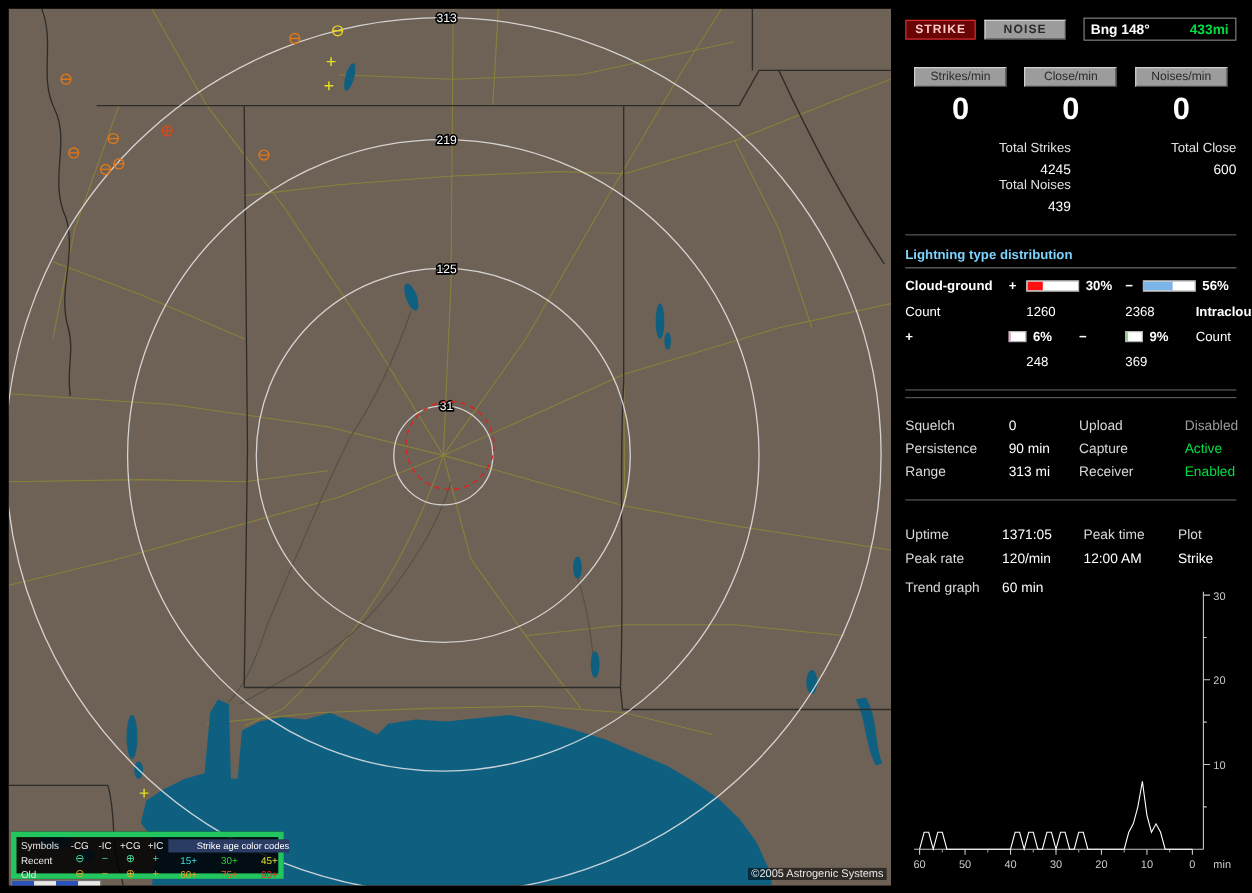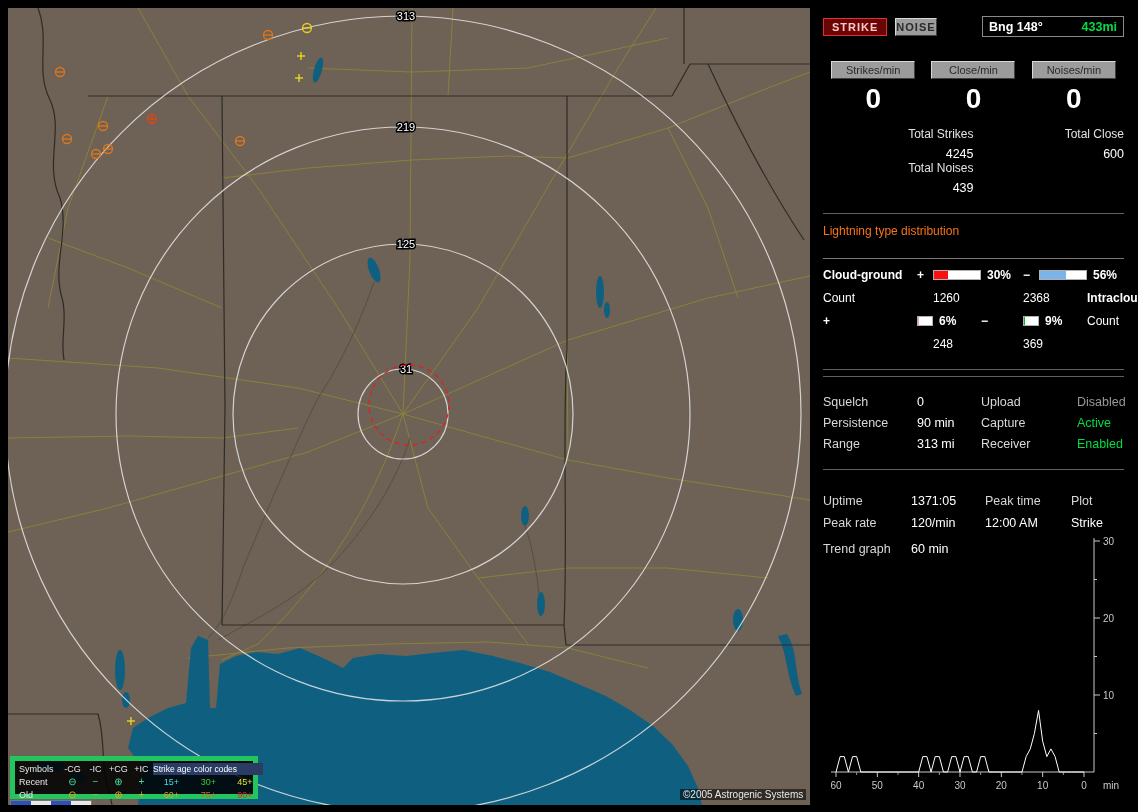--- a/index.html
+++ b/index.html
@@ -14,21 +14,21 @@
   .map svg { display:block; }
 
   .legend { position:absolute; left:2px; top:748px; width:248px; height:43px;
             background:rgba(0,0,0,0.85); border:5px solid #22c55e;
             font-size:9px; color:#e8e8e8; display:grid;
             grid-template-columns:44px 23px 23px 23px 23px 37px 37px 36px;
             grid-auto-rows:13px; align-items:center; padding:1px 2px; }
   .legend .cell { text-align:center; white-space:nowrap; }
   .legend .lbl { text-align:left; padding-left:2px; }
   .legend .age-title { grid-column: span 3; background:#2a3c64; color:#fff;
-            font-size:8.5px; text-align:left; line-height:12px; }
+            font-size:8.5px; text-align:right; line-height:12px; }
   .legend .sym { font-size:10px; line-height:10px; }
 
   .scalebar { position:absolute; left:2px; top:792px; height:7px; display:flex;
               border:1px solid #777; }
   .scalebar span { width:20px; height:100%; display:block; }
 
   .copyright { position:absolute; left:672px; top:781px; color:#e8e8e8;
                font-size:10px; background:rgba(0,0,0,0.55); padding:0 3px; }
 
   
@@ -36,43 +36,43 @@
            background:#000; color:#d6d6d6; font-size:12px; padding:0 8px; }
 
   .top-row { display:flex; gap:8px; margin-top:8px; align-items:center; }
   .btn { font-family:"Liberation Sans",sans-serif; cursor:pointer; }
   .strike-btn { background:#6a0505; color:#ffc8c8; border:1px solid #e03030;
                 font-weight:bold; font-size:11px; letter-spacing:1px;
                 padding:2px 8px; }
   .noise-btn { background:#9c9c9c; color:#2a2a2a; border-top:1px solid #d8d8d8;
                border-left:1px solid #d8d8d8; border-bottom:1px solid #404040;
                border-right:1px solid #404040; font-weight:bold; font-size:11px;
-               letter-spacing:1px; padding:2px 0; }
+               letter-spacing:1px; padding:2px 16px; }
   .top-spacer { flex:1; }
   .bearing { width:142px; height:21px; border:1px solid #8a8a8a; background:#000;
              display:flex; align-items:center; justify-content:space-between;
              padding:0 6px; font-weight:bold; color:#fff; font-size:12.5px; }
 
   .rates-grid { display:grid; grid-template-columns:1fr 1fr 1fr; margin-top:24px; }
   .rate-col { text-align:center; }
   .rate-btn { background:#9c9c9c; color:#2a2a2a; border-top:1px solid #d8d8d8;
               border-left:1px solid #d8d8d8; border-bottom:1px solid #404040;
               border-right:1px solid #404040; font-size:11px; padding:2px 6px;
               min-width:84px; }
   .big-zero { margin-top:4px; font-size:28px; font-weight:bold; color:#fff; }
 
   .totals-grid { display:grid; grid-template-columns:1fr 1fr;
                  margin-top:12px; text-align:right; }
   .total-label { color:#e2e2e2; font-size:12px; }
   .total-value { margin-top:6px; color:#fff; font-size:12.5px; }
 
   .divider { border-top:1px solid #606060; margin-top:18px; }
 
-  .dist-title { margin-top:8px; padding:2px 0 20px 0; border-bottom:1px solid #787878;
-                color:#f97316; }
+  .dist-title { margin-top:8px; padding:2px 0 5px 0; border-bottom:1px solid #787878;
+                color:#7dd3fc;font-weight:bold; }
 
   .dist-grid { display:grid; grid-template-columns:94px 16px 48px 42px 16px 48px 1fr;
                align-items:center; row-gap:9px; margin-top:9px; }
   .dist-name { font-weight:bold; color:#fff; }
   .dist-sign { color:#fff; font-weight:bold; text-align:left; }
   .bar { height:10px; border:1px solid #b0b0b0; background:#fff; overflow:hidden; }
   .bar .fill { display:block; height:100%; }
   .dist-pct { font-weight:bold; color:#fff; padding-left:6px; }
   .count-label { color:#fff; }
   .count-v1 { grid-column:3; color:#fff; }

